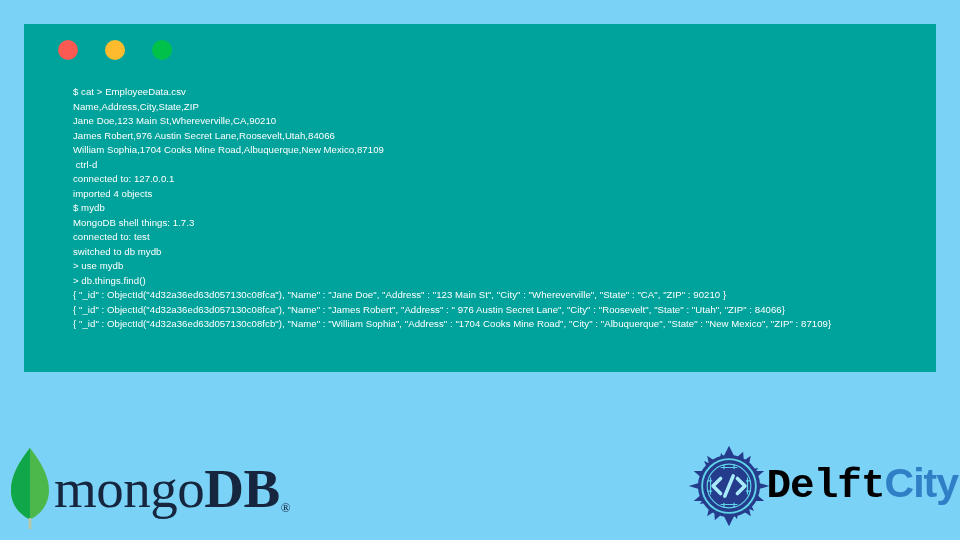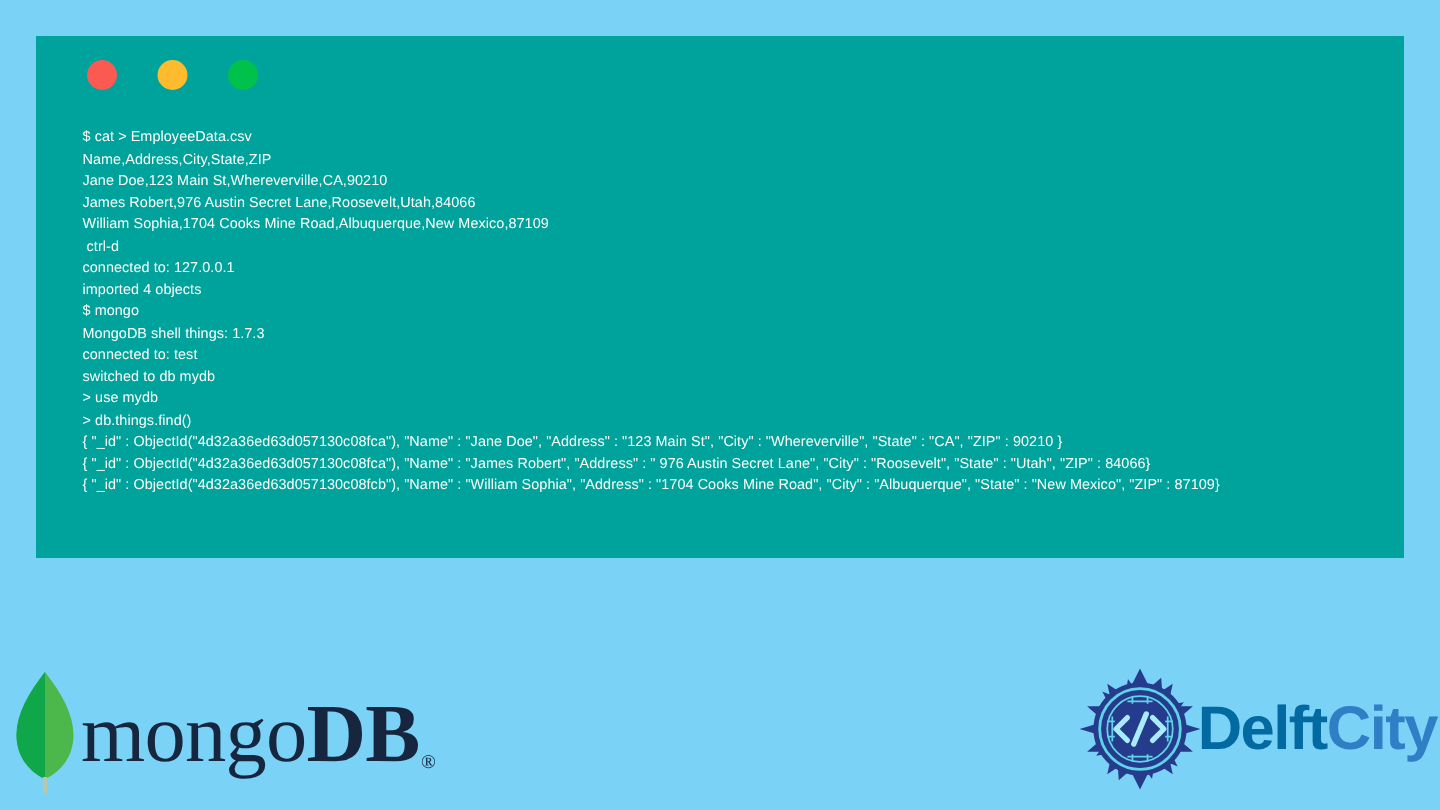--- a/index.html
+++ b/index.html
@@ -39,21 +39,21 @@
     width: 20px;
     height: 20px;
     border-radius: 50%;
     display: block;
   }
   .traffic-light.close   { background: #fb5a52; }
   .traffic-light.minimize{ background: #ffbb2e; }
   .traffic-light.zoom    { background: #00c24a; }
 
   #terminal-body {
-    padding: 9px 0 0 31px;
+    padding: 9px 0 0 49px;
   }
 
   .term-line {
     color: #ffffff;
     font-family: "Liberation Sans", sans-serif;
     font-size: 9.6px;
     line-height: 14.5px;
     white-space: pre;
     letter-spacing: 0.05px;
   }
@@ -114,21 +114,21 @@
   #delftstack-wordmark {
     font-family: "Liberation Sans", sans-serif;
     font-size: 41px;
     font-weight: bold;
     line-height: 1;
     letter-spacing: -1px;
     white-space: nowrap;
     margin-left: -4px;
     margin-bottom: 2px;
   }
-  #delftstack-wordmark .ds-delft { color: #0369a1; }
+  #delftstack-wordmark .ds-delft { color: #000000; font-family: Liberation Mono, monospace; }
   #delftstack-wordmark .ds-stack { color: #2f7fc6; }
 </style>
 </head>
 <body>
 
 <div id="terminal-window">
 
   <div id="terminal-titlebar">
     <span class="traffic-light close"></span>
     <span class="traffic-light minimize"></span>
@@ -137,21 +137,21 @@
 
   <div id="terminal-body">
     <div class="term-line">$ cat &gt; EmployeeData.csv</div>
     <div class="term-line">Name,Address,City,State,ZIP</div>
     <div class="term-line">Jane Doe,123 Main St,Whereverville,CA,90210</div>
     <div class="term-line">James Robert,976 Austin Secret Lane,Roosevelt,Utah,84066</div>
     <div class="term-line">William Sophia,1704 Cooks Mine Road,Albuquerque,New Mexico,87109</div>
     <div class="term-line"> ctrl-d</div>
     <div class="term-line">connected to: 127.0.0.1</div>
     <div class="term-line">imported 4 objects</div>
-    <div class="term-line">$ mongo</div>
+    <div class="term-line">$ mydb</div>
     <div class="term-line">MongoDB shell things: 1.7.3</div>
     <div class="term-line">connected to: test</div>
     <div class="term-line">switched to db mydb</div>
     <div class="term-line">&gt; use mydb</div>
     <div class="term-line">&gt; db.things.find()</div>
     <div class="term-line">{ "_id" : ObjectId("4d32a36ed63d057130c08fca"), "Name" : "Jane Doe", "Address" : "123 Main St", "City" : "Whereverville", "State" : "CA", "ZIP" : 90210 }</div>
     <div class="term-line">{ "_id" : ObjectId("4d32a36ed63d057130c08fca"), "Name" : "James Robert", "Address" : " 976 Austin Secret Lane", "City" : "Roosevelt", "State" : "Utah", "ZIP" : 84066}</div>
     <div class="term-line">{ "_id" : ObjectId("4d32a36ed63d057130c08fcb"), "Name" : "William Sophia", "Address" : "1704 Cooks Mine Road", "City" : "Albuquerque", "State" : "New Mexico", "ZIP" : 87109}</div>
   </div>
 </div>

